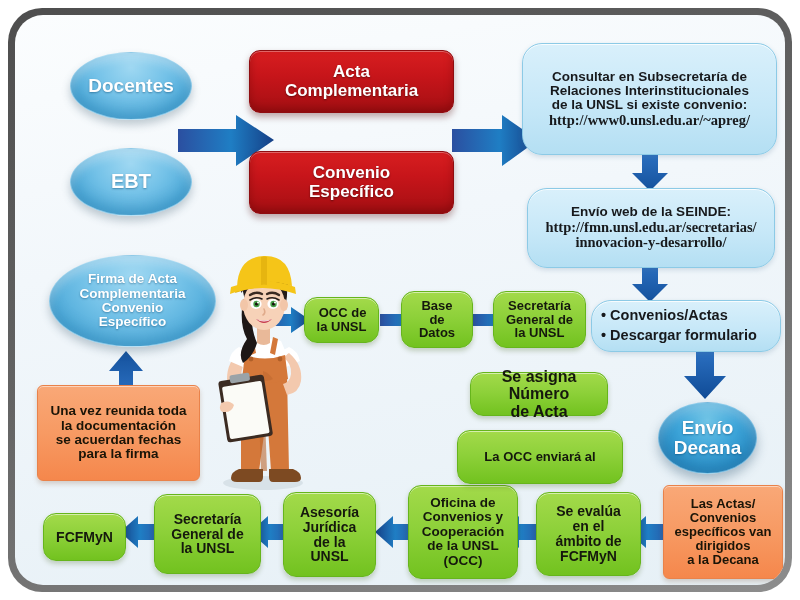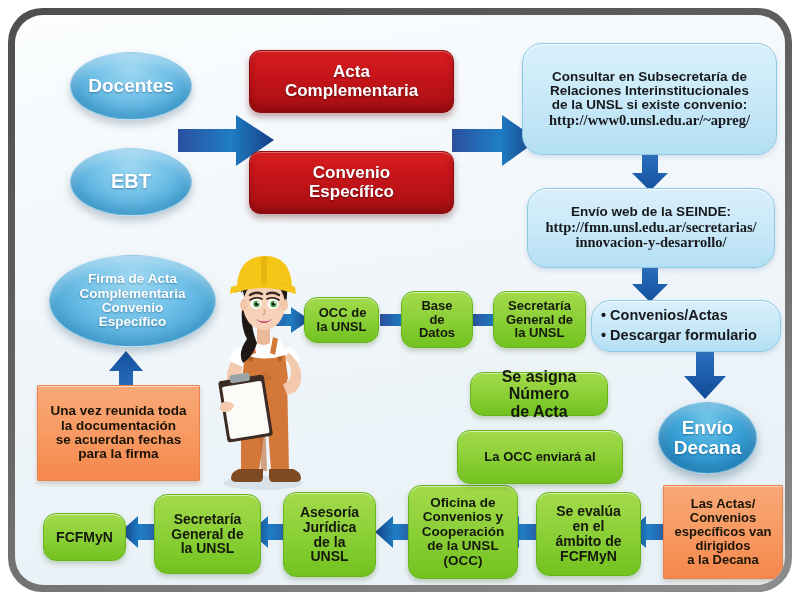--- a/index.html
+++ b/index.html
@@ -68,21 +68,21 @@
   .greenbox{
     border-radius:13px;
     background:linear-gradient(180deg,#a3da4a 0%,#8ed13a 45%,#72c21f 100%);
     border:1px solid #66b51c;
     color:#15180d;font-weight:bold;
     box-shadow:0 3px 5px rgba(60,90,20,.25), inset 0 1px 0 rgba(255,255,255,.55);
   }
 
   
   .orangebox{
-    border-radius:1px;
+    border-radius:6px;
     background:linear-gradient(180deg,#f9a877 0%,#f79a63 50%,#f5874c 100%);
     border:1px solid #e9824a;
     color:#1a1407;font-weight:bold;
     box-shadow:0 3px 5px rgba(120,70,30,.22), inset 0 1px 0 rgba(255,255,255,.5);
   }
 
   
   .arrow{position:absolute;}
   .arrow svg{display:block;overflow:visible;}
 

